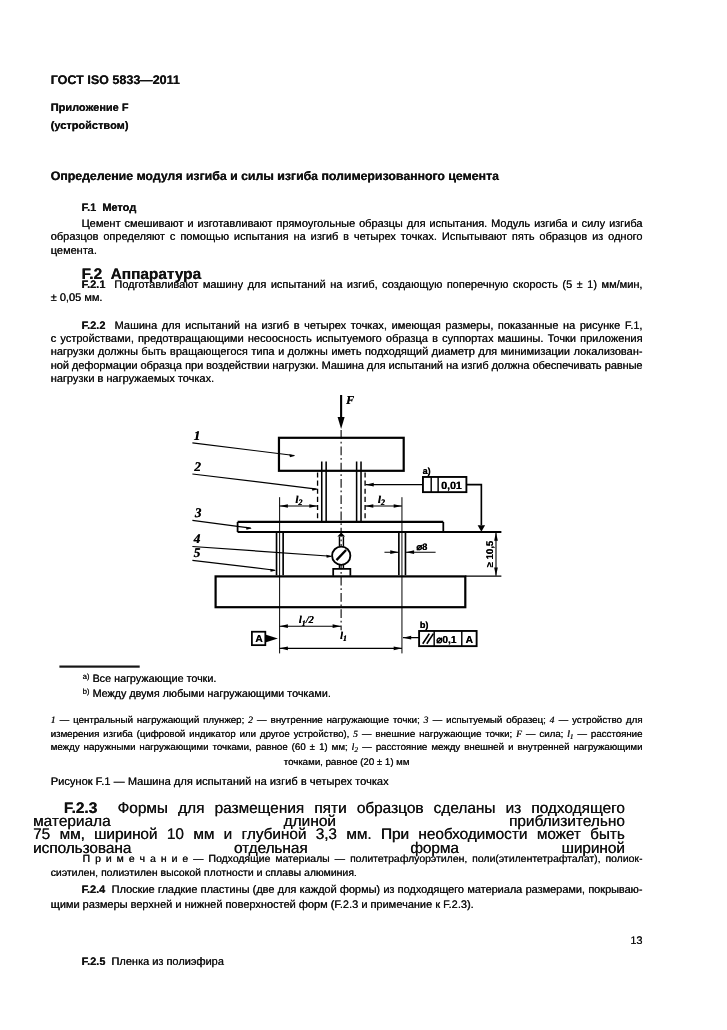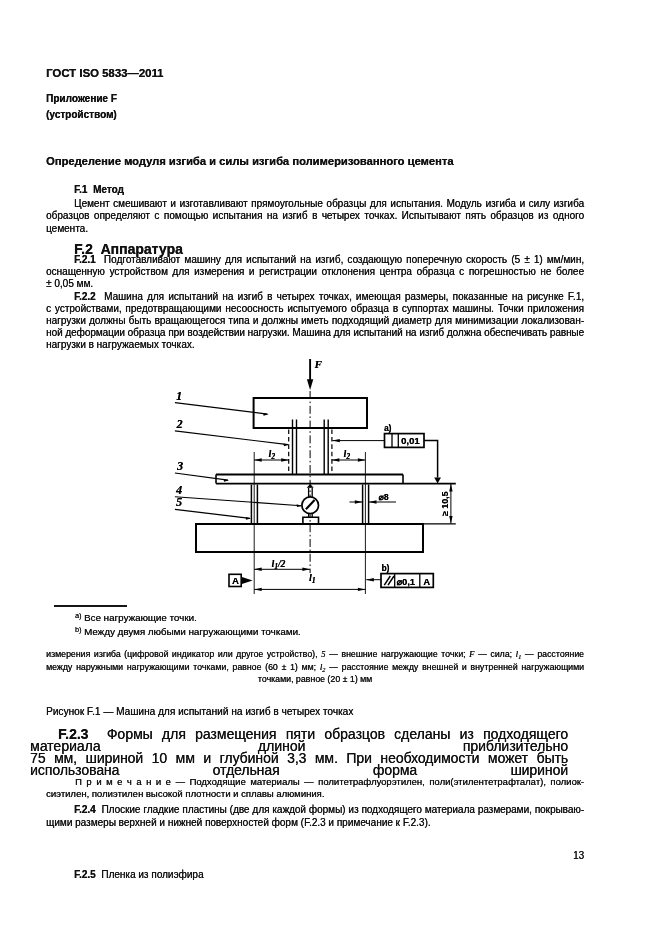--- a/index.html
+++ b/index.html
@@ -30,21 +30,20 @@
 <div class="abs jblock" style="top:198.2px;left:46px;width:538px;font-size:10px;line-height:12.2px;">
 <div><span style="padding-left:28px;"></span>Цемент смешивают и изготавливают прямоугольные образцы для испытания. Модуль изгиба и силу изгиба</div>
 <div>образцов определяют с помощью испытания на изгиб в четырех точках. Испытывают пять образцов из одного</div>
 <div class="last">цемента.</div>
 </div>
 
 <div class="abs b" style="top:240.5px;left:74px;font-size:14px;">F.2&nbsp;&nbsp;Аппаратура</div>
 
 <div class="abs jblock" style="top:254px;left:46px;width:538px;font-size:10px;line-height:12.2px;">
 <div><span style="padding-left:28px;"></span><span class="b">F.2.1</span>&nbsp;&nbsp;Подготавливают машину для испытаний на изгиб, создающую поперечную скорость (5 ± 1) мм/мин,</div>
-<div>оснащенную устройством для измерения и регистрации отклонения центра образца с погрешностью не более</div>
 <div class="last">± 0,05 мм.</div>
 </div>
 
 <div class="abs jblock" style="top:290.5px;left:46px;width:538px;font-size:10px;line-height:12.2px;">
 <div><span style="padding-left:28px;"></span><span class="b">F.2.2</span>&nbsp;&nbsp;Машина для испытаний на изгиб в четырех точках, имеющая размеры, показанные на рисунке F.1,</div>
 <div>с устройствами, предотвращающими несоосность испытуемого образца в суппортах машины. Точки приложения</div>
 <div>нагрузки должны быть вращающегося типа и должны иметь подходящий диаметр для минимизации локализован-</div>
 <div style="letter-spacing:-0.06px;">ной деформации образца при воздействии нагрузки. Машина для испытаний на изгиб должна обеспечивать равные</div>
 <div class="last">нагрузки в нагружаемых точках.</div>
 </div>
@@ -198,20 +197,21 @@
 
 </svg>
 
 <div class="abs" style="top:605px;left:54px;width:73px;height:1.6px;background:#161616;"></div>
 
 <div class="abs" style="top:611.8px;left:75px;font-size:9.8px;"><sup>a)</sup> Все нагружающие точки.</div>
 
 <div class="abs" style="top:625.8px;left:75px;font-size:9.8px;"><sup>b)</sup> Между двумя любыми нагружающими точками.</div>
 
 <div class="abs jblock" style="top:648px;left:46px;width:538px;font-size:8.8px;line-height:12.5px;">
+<div><i class="sf">1</i> — центральный нагружающий плунжер; <i class="sf">2</i> — внутренние нагружающие точки; <i class="sf">3</i> — испытуемый образец; <i class="sf">4</i> — устройство для</div>
 <div>измерения изгиба (цифровой индикатор или другое устройство), <i class="sf">5</i> — внешние нагружающие точки; <i class="sf">F</i> — сила; <i class="sf">l</i><sub><i class="sf">1</i></sub> — расстояние</div>
 <div>между наружными нагружающими точками, равное (60 ± 1) мм; <i class="sf">l</i><sub><i class="sf">2</i></sub> — расстояние между внешней и внутренней нагружающими</div>
 <div class="last" style="text-align:center;text-align-last:center;">точками, равное (20 ± 1) мм</div>
 </div>
 
 <div class="abs ctr" style="top:706px;left:46px;width:538px;font-size:10.1px;">Рисунок F.1 — Машина для испытаний на изгиб в четырех точках</div>
 
 <div class="abs jblock" style="top:727.5px;left:30px;width:538px;font-size:14px;line-height:12.3px;">
 <div><span style="padding-left:28px;"></span><span class="b">F.2.3</span>&nbsp;&nbsp;Формы для размещения пяти образцов сделаны из подходящего материала длиной приблизительно</div>
 <div style="letter-spacing:-0.06px;">75 мм, шириной 10 мм и глубиной 3,3 мм. При необходимости может быть использована отдельная форма шириной</div>

